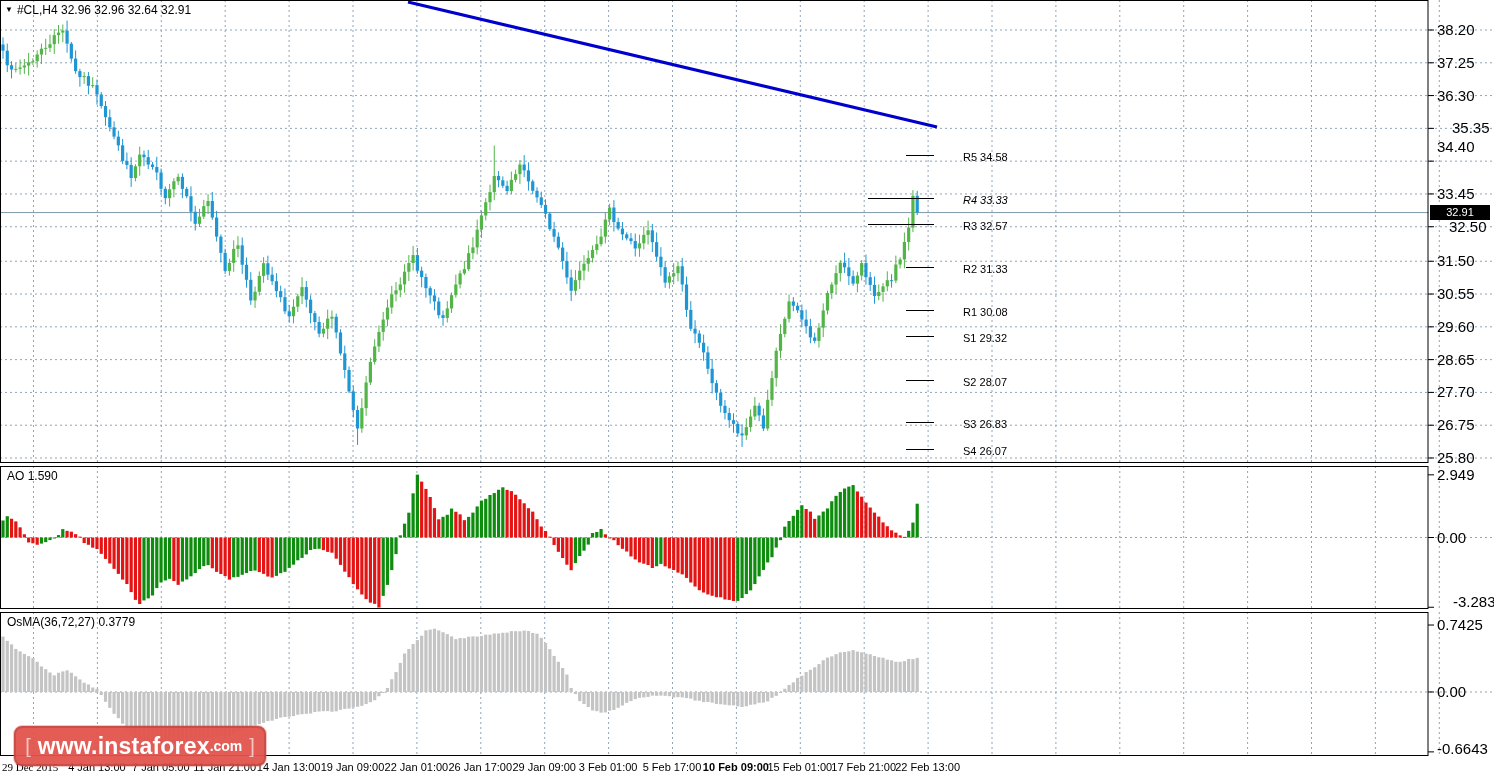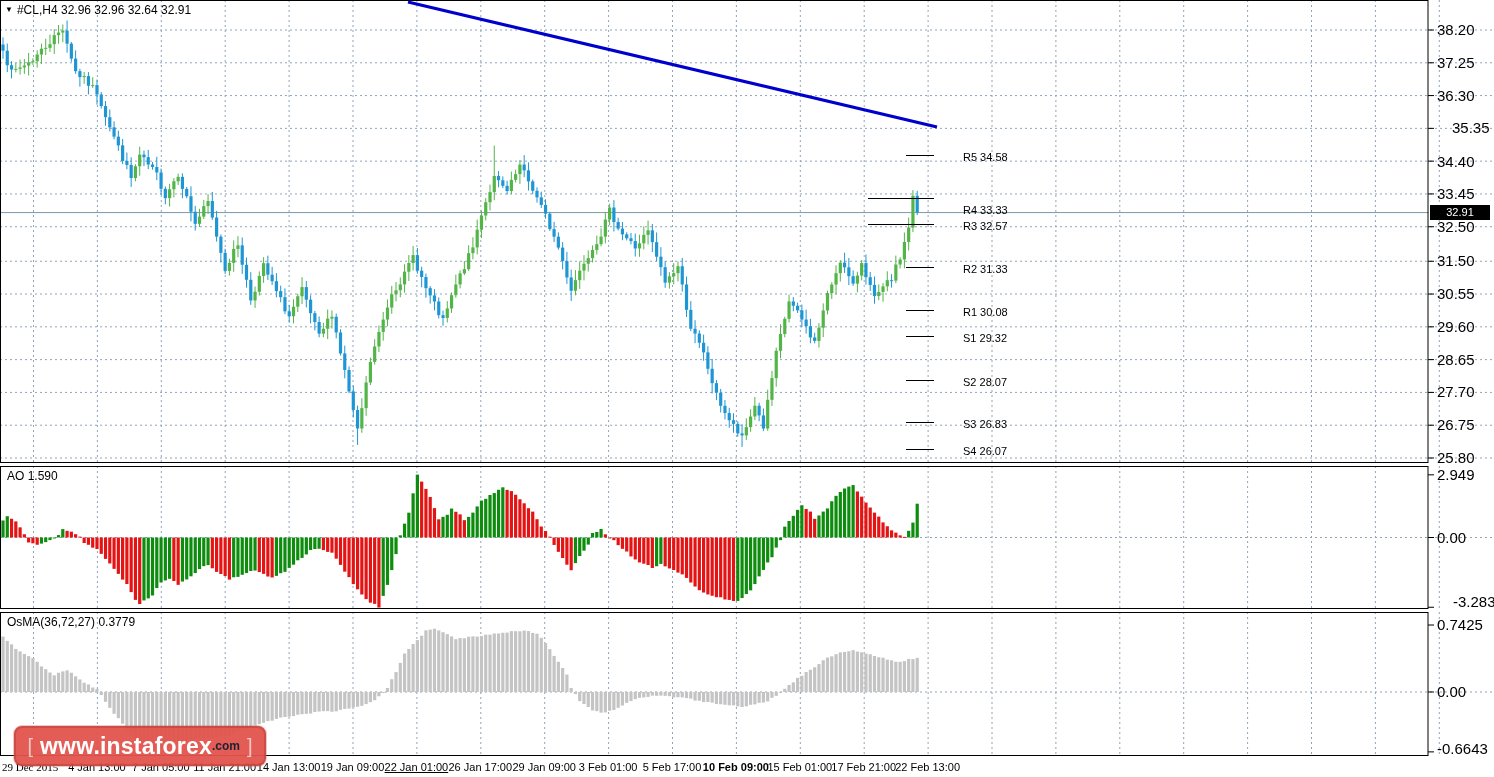--- a/index.html
+++ b/index.html
@@ -13,21 +13,21 @@
   .ylabel{position:absolute;left:1437px;font-size:15px;line-height:12px;white-space:nowrap;}
   .tlabel{position:absolute;top:761px;font-size:11px;white-space:nowrap;}
   .lvl-label{position:absolute;font-size:11px;line-height:13px;white-space:nowrap;}
   #price-tag{position:absolute;left:1430px;width:60px;height:15px;background:#000;color:#fff;
              font-size:11px;line-height:15px;text-align:center;}
   #logo{position:absolute;left:14px;top:726px;width:248px;height:36px;background:#e2544d;
         border:2px solid #c7463f;border-radius:8px;opacity:0.95;display:flex;align-items:center;
         justify-content:center;white-space:nowrap;box-shadow:0 0 0 1px rgba(226,84,77,.35);}
   #logo .br{color:#f3c4c0;font-size:20px;font-weight:400;margin:0 7px;}
   #logo .main{color:#fff;font-size:23px;font-weight:bold;letter-spacing:0.2px;}
-  #logo .dom{color:#0f172a;font-size:12px;font-weight:bold;}
+  #logo .dom{color:#ffffff;font-size:14px;font-weight:bold;}
 </style>
 </head>
 <body>
 
 <div id="app">
 
   <div class="panel" id="panel-main" style="top:0;height:463px;">
     <svg id="svg-main" width="1494" height="463">
         <g>
           <line x1="33.5" y1="0" x2="33.5" y2="463" stroke="#90a4b8" stroke-width="1" stroke-dasharray="2,3"></line>
@@ -1045,53 +1045,53 @@
       <span>OsMA(36,72,27)</span>
       <span>0.3779</span>
     </div>
   </div>
 
   <div id="labels-layer">
       <div class="ylabel" style="top: 23.9946px;">38.20</div>
       <div class="ylabel" style="top: 56.7849px;">37.25</div>
       <div class="ylabel" style="top: 89.5753px;">36.30</div>
       <div class="ylabel" style="top: 122.366px; margin-left: 15px;">35.35</div>
-      <div class="ylabel" style="top: 156px;">34.40</div>
+      <div class="ylabel" style="top: 141px;">34.40</div>
       <div class="ylabel" style="top: 187.946px;">33.45</div>
-      <div class="ylabel" style="top: 220.737px;">32.50</div>
+      <div class="ylabel" style="top: 220.737px; margin-left: 12px;">32.50</div>
       <div class="ylabel" style="top: 255.253px;">31.50</div>
       <div class="ylabel" style="top: 288.043px;">30.55</div>
       <div class="ylabel" style="top: 320.834px;">29.60</div>
       <div class="ylabel" style="top: 353.624px;">28.65</div>
       <div class="ylabel" style="top: 386.414px;">27.70</div>
       <div class="ylabel" style="top: 419.205px;">26.75</div>
       <div class="ylabel" style="top: 451.995px;">25.80</div>
       <div class="ylabel" style="top: 468.839px;">2.949</div>
       <div class="ylabel" style="top: 531.5px;">0.00</div>
       <div class="ylabel" style="top: 596px; margin-left: 16px;">-3.283</div>
       <div class="ylabel" style="top: 619.029px;">0.7425</div>
       <div class="ylabel" style="top: 685.98px;">0.00</div>
       <div class="ylabel" style="top: 743px;">-0.6643</div>
       <div class="tlabel" style="left: 2px; font-family: Liberation Serif, serif;">29 Dec 2015</div>
       <div class="tlabel" style="left: 51.9px; width: 90px; text-align: center;">4 Jan 13:00</div>
       <div class="tlabel" style="left: 115.8px; width: 90px; text-align: center;">7 Jan 05:00</div>
       <div class="tlabel" style="left: 179.7px; width: 90px; text-align: center;">11 Jan 21:00</div>
       <div class="tlabel" style="left: 243.6px; width: 90px; text-align: center;">14 Jan 13:00</div>
       <div class="tlabel" style="left: 307.5px; width: 90px; text-align: center;">19 Jan 09:00</div>
-      <div class="tlabel" style="left: 371.4px; width: 90px; text-align: center; text-decoration: underline;">22 Jan 01:00</div>
+      <div class="tlabel" style="left: 371.4px; width: 90px; text-align: center;">22 Jan 01:00</div>
       <div class="tlabel" style="left: 435.3px; width: 90px; text-align: center;">26 Jan 17:00</div>
       <div class="tlabel" style="left: 499.2px; width: 90px; text-align: center;">29 Jan 09:00</div>
       <div class="tlabel" style="left: 563.1px; width: 90px; text-align: center;">3 Feb 01:00</div>
       <div class="tlabel" style="left: 627px; width: 90px; text-align: center;">5 Feb 17:00</div>
       <div class="tlabel" style="left: 690.9px; width: 90px; text-align: center; font-weight: bold;">10 Feb 09:00</div>
       <div class="tlabel" style="left: 754.8px; width: 90px; text-align: center;">15 Feb 01:00</div>
       <div class="tlabel" style="left: 818.7px; width: 90px; text-align: center;">17 Feb 21:00</div>
       <div class="tlabel" style="left: 882.6px; width: 90px; text-align: center;">22 Feb 13:00</div>
       <div class="lvl-label" style="left: 963px; top: 150.943px;">R5 34.58</div>
-      <div class="lvl-label" style="left: 963px; top: 204px;">R4 33.33</div>
+      <div class="lvl-label" style="left: 963px; top: 194px; font-style: italic;">R4 33.33</div>
       <div class="lvl-label" style="left: 963px; top: 220.321px;">R3 32.57</div>
       <div class="lvl-label" style="left: 963px; top: 263.121px;">R2 31.33</div>
       <div class="lvl-label" style="left: 963px; top: 306.266px;">R1 30.08</div>
       <div class="lvl-label" style="left: 963px; top: 332.498px;">S1 29.32</div>
       <div class="lvl-label" style="left: 963px; top: 375.643px;">S2 28.07</div>
       <div class="lvl-label" style="left: 963px; top: 418.443px;">S3 26.83</div>
       <div class="lvl-label" style="left: 963px; top: 444.676px;">S4 26.07</div>
     </div>
 
   <div id="price-tag" style="top: 205.085px;">

